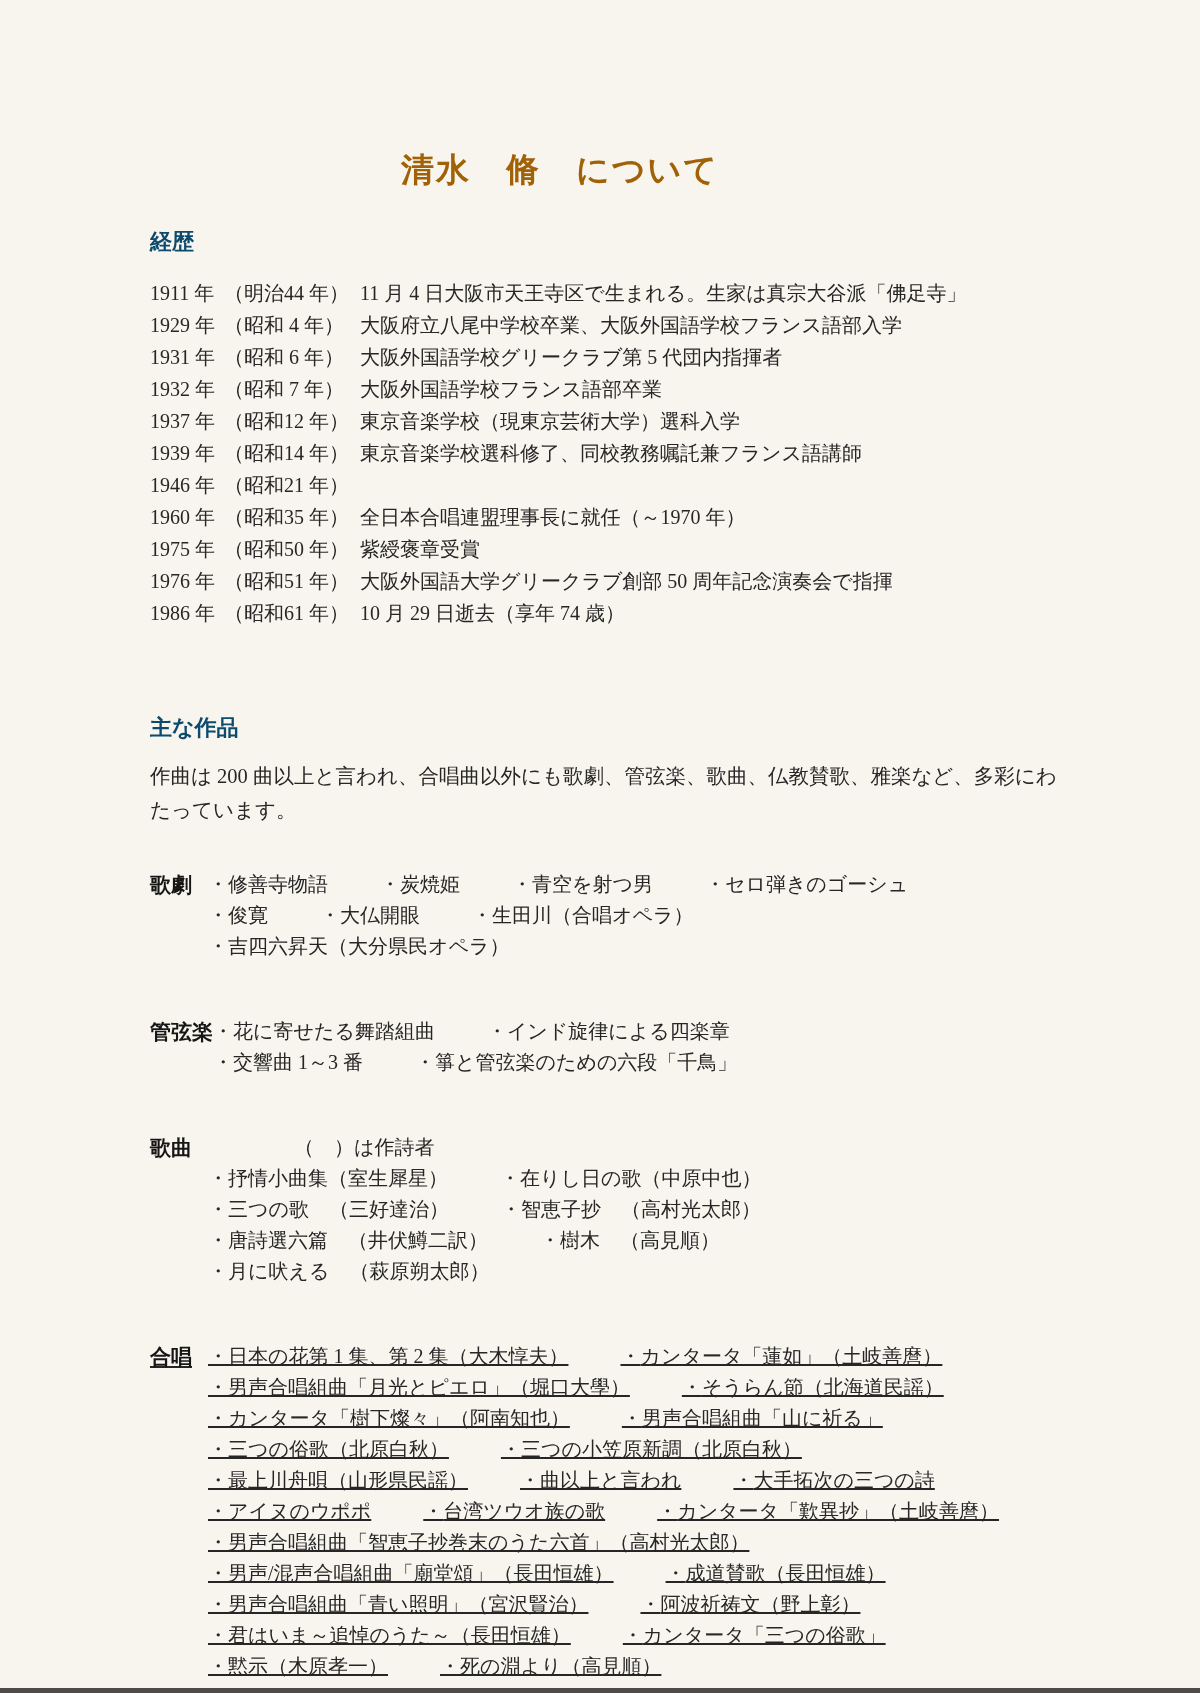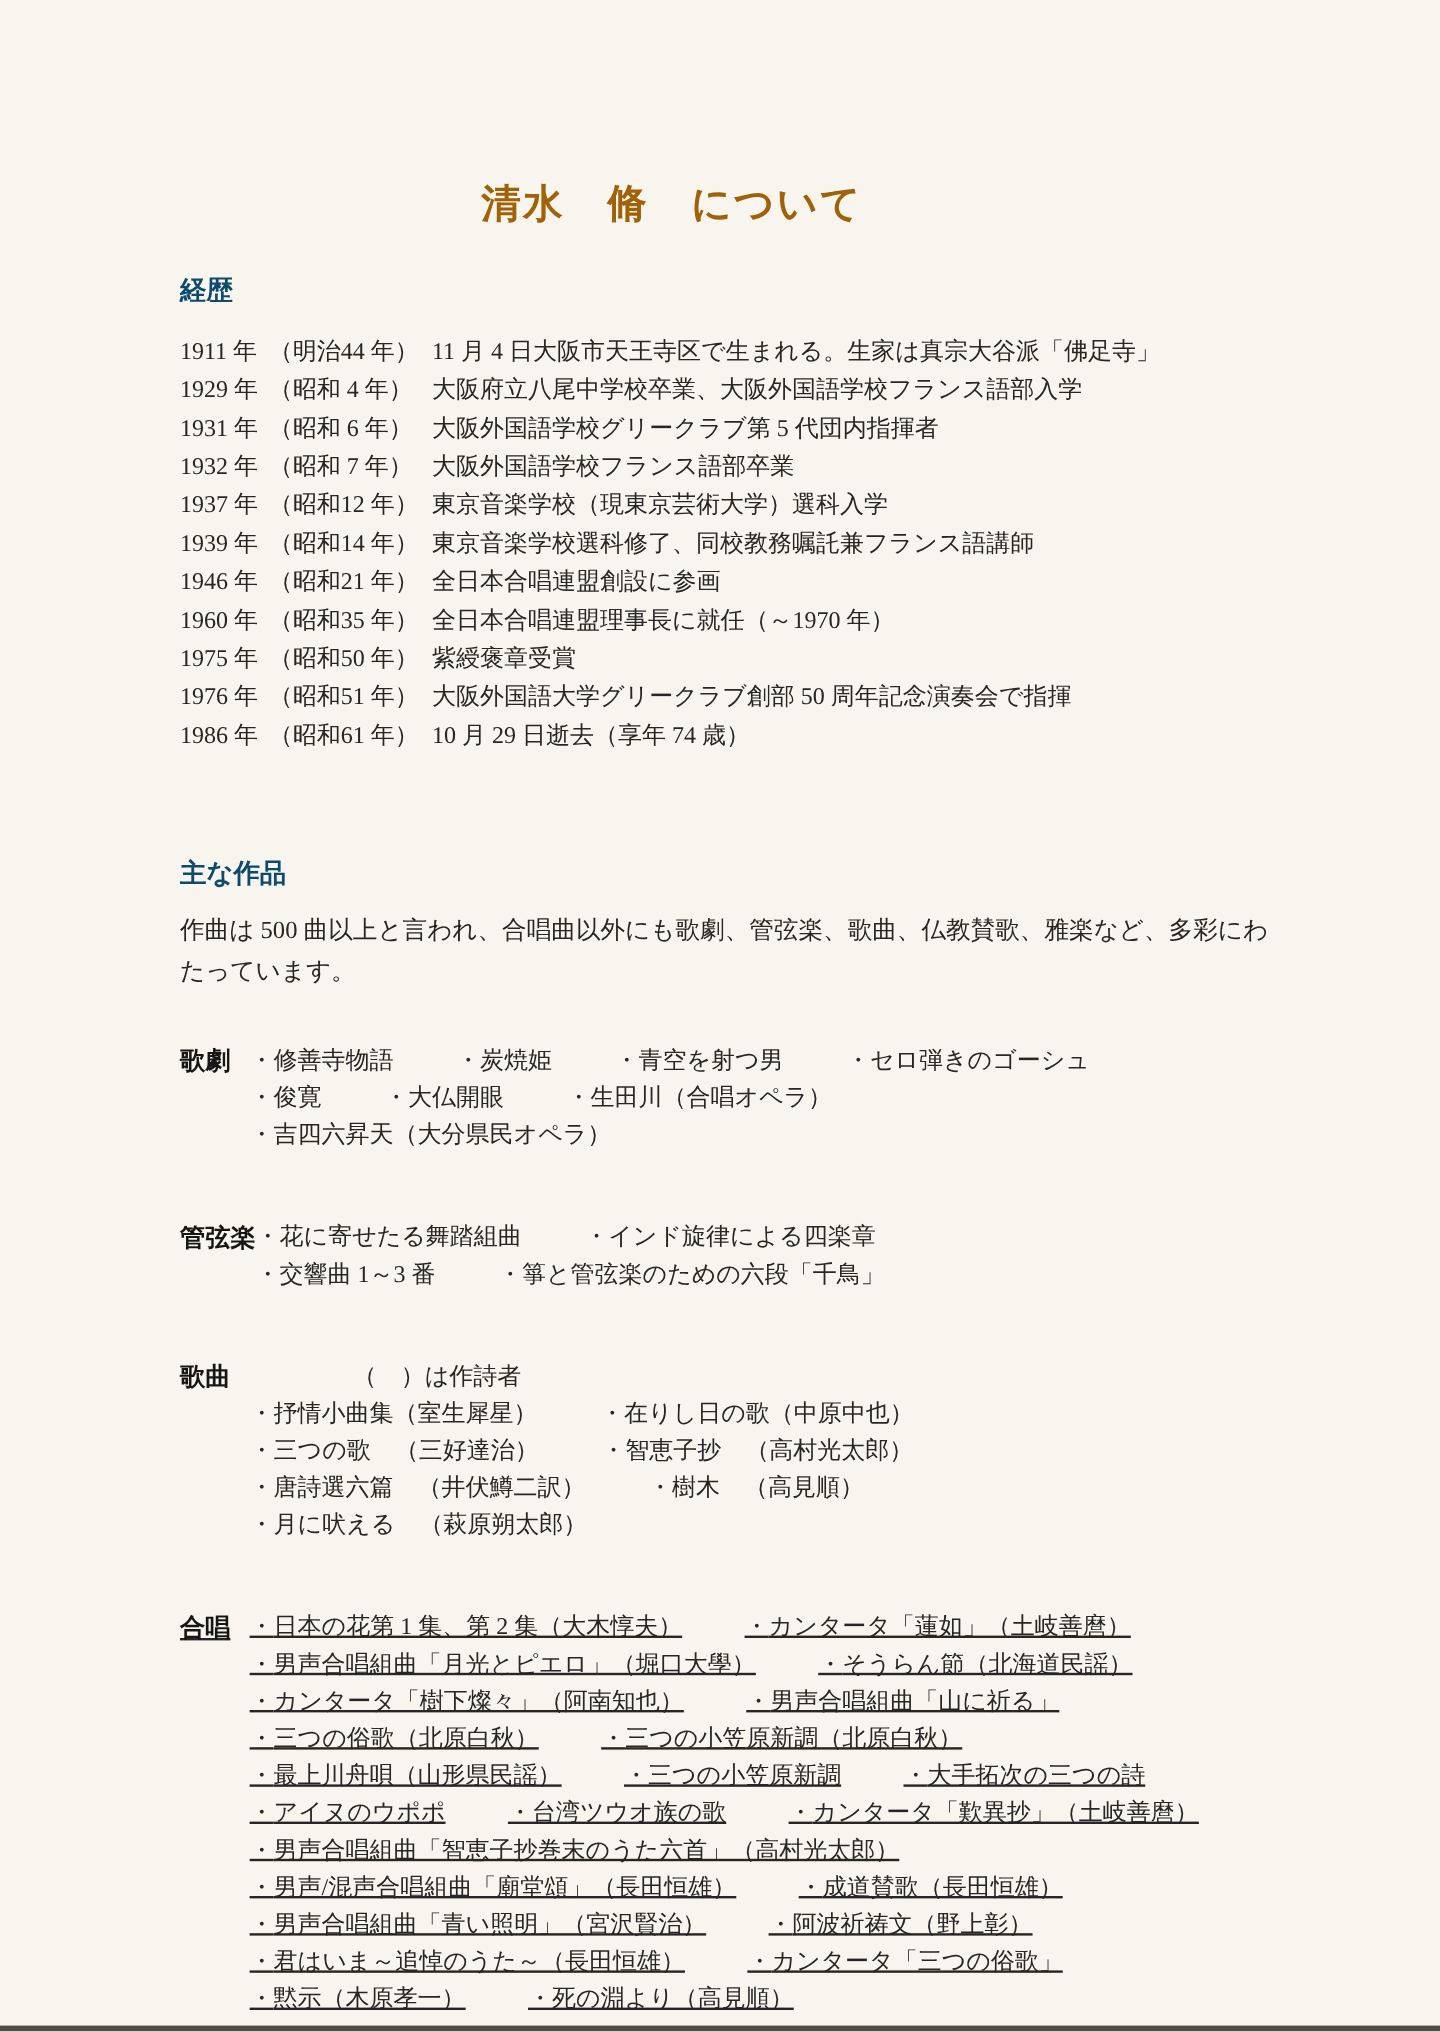--- a/index.html
+++ b/index.html
@@ -111,21 +111,20 @@
             <span class="bio-desc">東京音楽学校（現東京芸術大学）選科入学</span>
           </div>
           <div class="bio-row">
             <span class="bio-year">1939 年</span>
             <span class="bio-era">（昭和14 年）</span>
             <span class="bio-desc">東京音楽学校選科修了、同校教務嘱託兼フランス語講師</span>
           </div>
           <div class="bio-row">
             <span class="bio-year">1946 年</span>
             <span class="bio-era">（昭和21 年）</span>
-            <span class="bio-desc">全日本合唱連盟創設に参画</span>
           </div>
           <div class="bio-row">
             <span class="bio-year">1960 年</span>
             <span class="bio-era">（昭和35 年）</span>
             <span class="bio-desc">全日本合唱連盟理事長に就任（～1970 年）</span>
           </div>
           <div class="bio-row">
             <span class="bio-year">1975 年</span>
             <span class="bio-era">（昭和50 年）</span>
             <span class="bio-desc">紫綬褒章受賞</span>
@@ -138,21 +137,21 @@
           <div class="bio-row">
             <span class="bio-year">1986 年</span>
             <span class="bio-era">（昭和61 年）</span>
             <span class="bio-desc">10 月 29 日逝去（享年 74 歳）</span>
           </div>
         </div>
     </section>
 
     <section>
       <h2 class="section-heading works-heading">主な作品</h2>
-      <p class="works-intro">作曲は 500 曲以上と言われ、合唱曲以外にも歌劇、管弦楽、歌曲、仏教賛歌、雅楽など、多彩にわたっています。</p>
+      <p class="works-intro">作曲は 200 曲以上と言われ、合唱曲以外にも歌劇、管弦楽、歌曲、仏教賛歌、雅楽など、多彩にわたっています。</p>
       <div class="works-list" id="works-list">
           <div class="works-category">
             <div class="category-label">歌劇</div>
             <div class="category-lines">
               <div class="work-line">
                 <span class="work-item">
                   <span class="bullet">・</span>
                   <span>修善寺物語</span>
                 </span>
                 <span class="work-item">
@@ -300,21 +299,21 @@
                   <span>三つの小笠原新調（北原白秋）</span>
                 </span>
               </div>
               <div class="work-line">
                 <span class="work-item">
                   <span class="bullet">・</span>
                   <span>最上川舟唄（山形県民謡）</span>
                 </span>
                 <span class="work-item">
                   <span class="bullet">・</span>
-                  <span>三つの小笠原新調</span>
+                  <span>曲以上と言われ</span>
                 </span>
                 <span class="work-item">
                   <span class="bullet">・</span>
                   <span>大手拓次の三つの詩</span>
                 </span>
               </div>
               <div class="work-line">
                 <span class="work-item">
                   <span class="bullet">・</span>
                   <span>アイヌのウポポ</span>

